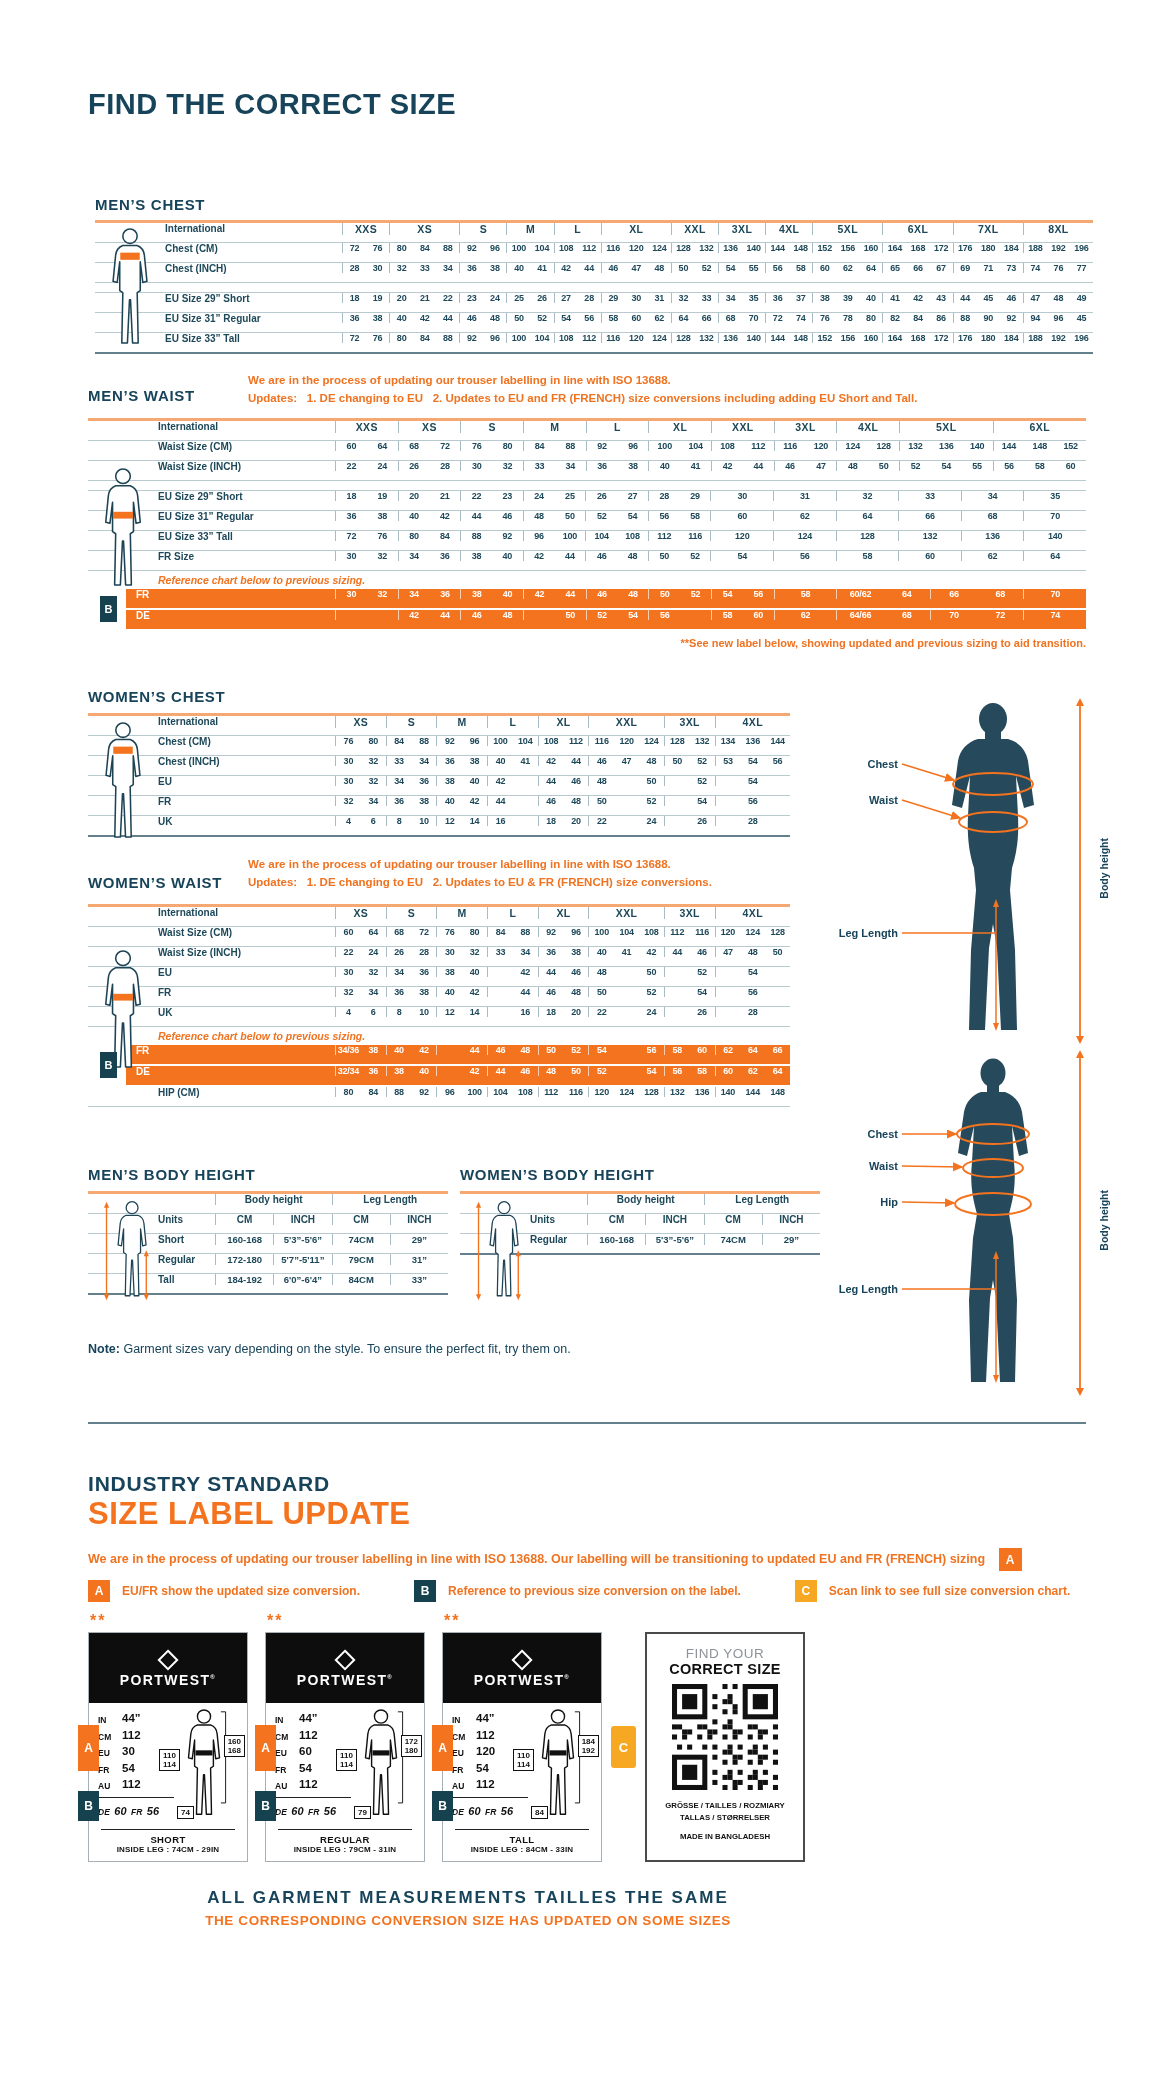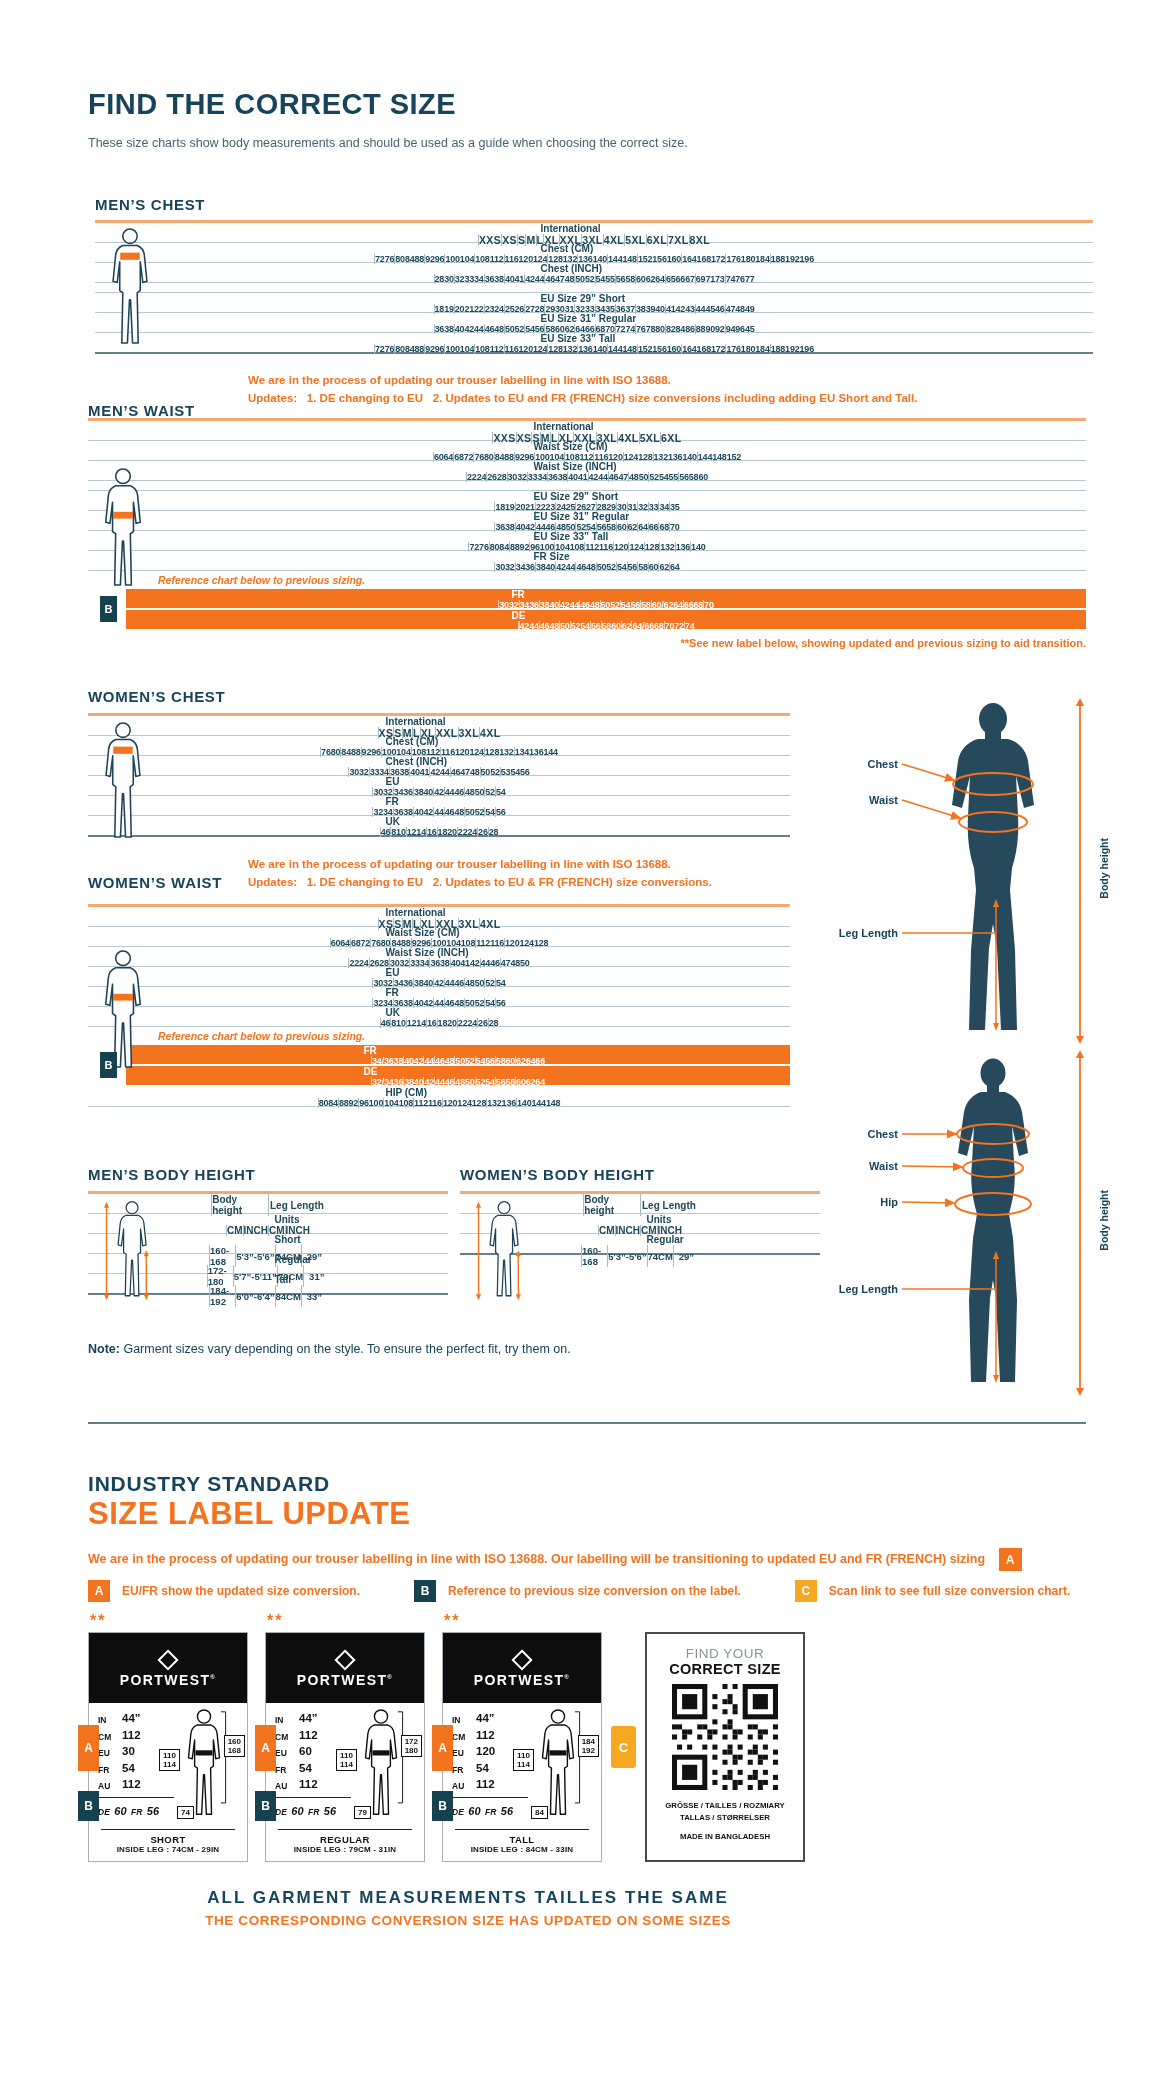--- a/index.html
+++ b/index.html
@@ -7,21 +7,21 @@
   .page{position:relative;width:1157px;height:2076px;background:#fff;overflow:hidden;}
   .abs{position:absolute;}
   h1,h2,h3,p{margin:0;}
   .title{font-size:29px;font-weight:800;letter-spacing:.5px;color:#17445a;}
   .sub{font-size:12.5px;color:#44646f;line-height:1.3;}
   .sec-h{font-size:15px;font-weight:800;letter-spacing:.7px;color:#17445a;}
   
   .sizetable{position:relative;border-top:3px solid #f5a871;background:#fff;}
   .tb-end{border-bottom:2px solid #64808d;}
   .tb-end .t-row:last-child{border-bottom:none;}
-  .t-row{display:flex;align-items:center;height:19px;border-bottom:1px solid #b9c9d0;flex-direction:column;}
+  .t-row{display:flex;align-items:flex-start;height:19px;border-bottom:1px solid #b9c9d0;}
   .t-label{width:247px;box-sizing:border-box;padding-left:70px;display:flex;align-items:center;font-size:10px;font-weight:700;color:#1d4859;}
   .t-cells{flex:1;display:flex;}
   .t-cell{display:flex;border-left:1px solid #a9bcc4;}
   .t-cell span{flex:1 1 0;display:flex;align-items:center;justify-content:center;font-size:9px;font-weight:700;letter-spacing:-.2px;color:#1d4859;}
   .t-head .t-cell span{font-size:10.5px;font-weight:800;letter-spacing:.4px;}
   .t-gap{height:9px;border-bottom:1px solid #b9c9d0;}
   .t-note{height:18px;display:flex;align-items:center;padding-left:70px;color:#ef7321;font-style:italic;font-size:10.5px;font-weight:600;}
   .t-accent{background:#f4731f;border-bottom:2px solid #fff;margin-left:38px;height:19px;}
   .t-accent .t-label{width:209px;padding-left:10px;color:#fff;}
   .t-accent .t-cell{border-left:1px solid rgba(255,255,255,.65);}
@@ -104,21 +104,20 @@
       <circle cx="22" cy="8" r="7" fill="#fff" stroke="currentColor" stroke-width="1.5"></circle>
       <path d="M15,17 C11,18.5 8.5,22 8,26.5 L5.5,52 L9.5,53 L12,33 L12,61 L15,63 L14,112 L19.5,112 L21.5,70 L22.5,70 L24.5,112 L30,112 L29,63 L32,61 L32,33 L34.5,53 L38.5,52 L36,26.5 C35.5,22 33,18.5 29,17 Z" fill="#fff" stroke="currentColor" stroke-width="1.5" stroke-linejoin="round"></path>
     </g>
   </defs>
 </svg>
 
 <div class="page">
 
   <div class="abs" style="left:88px;top:88px;width:980px">
     <h1 class="title">FIND THE CORRECT SIZE</h1>
-    <p class="sub" style="margin-top:14px">These size charts show body measurements and should be used as a guide when choosing the correct size.</p>
   </div>
 
   <div class="abs" style="left:95px;top:196px;width:998px">
     <h2 class="sec-h">MEN’S CHEST</h2>
     <div class="sizetable w998 tb-end" style="margin-top:7px">
         <div class="t-row t-head">
           <div class="t-label">International</div>
           <div class="t-cells">
             <div class="t-cell" style="flex: 2 0 0px;">
               <span>XXS</span>
@@ -488,21 +487,21 @@
     <div class="wnotes">
       <div><span>We are in the process of updating our trouser labelling in line with ISO 13688.</span></div>
       <div>
         <b>Updates:</b>&nbsp;&nbsp;
         <b>1.</b>
         <span>DE changing to EU</span>&nbsp;&nbsp;
         <b>2.</b>
         <span>Updates to EU and FR (FRENCH) size conversions including adding EU Short and Tall.</span>
       </div>
     </div>
-    <h2 class="sec-h" style="position:absolute;left:0;top:30px">MEN’S WAIST</h2>
+    <h2 class="sec-h" style="position:absolute;left:0;top:15px">MEN’S WAIST</h2>
     <div class="sizetable w998" style="margin-top:46px">
         <div class="t-row t-head">
           <div class="t-label">International</div>
           <div class="t-cells">
             <div class="t-cell" style="flex: 2 0 0px;">
               <span>XXS</span>
             </div>
             <div class="t-cell" style="flex: 2 0 0px;">
               <span>XS</span>
             </div>

